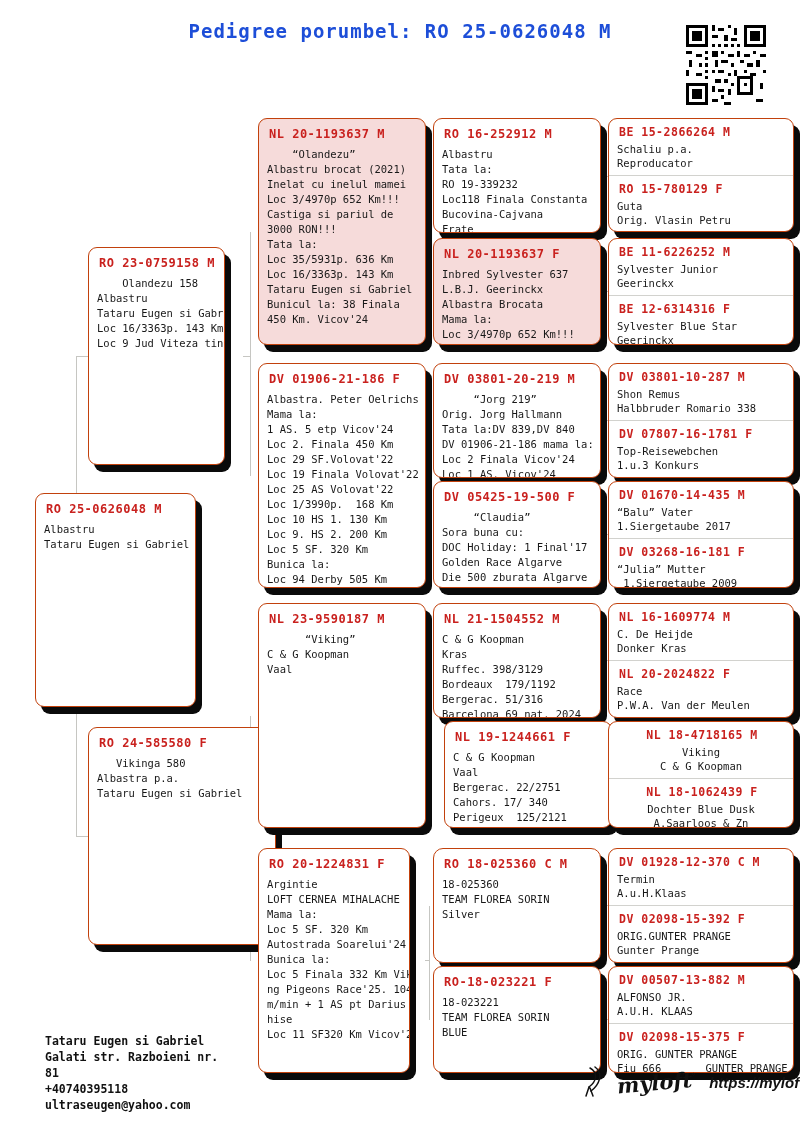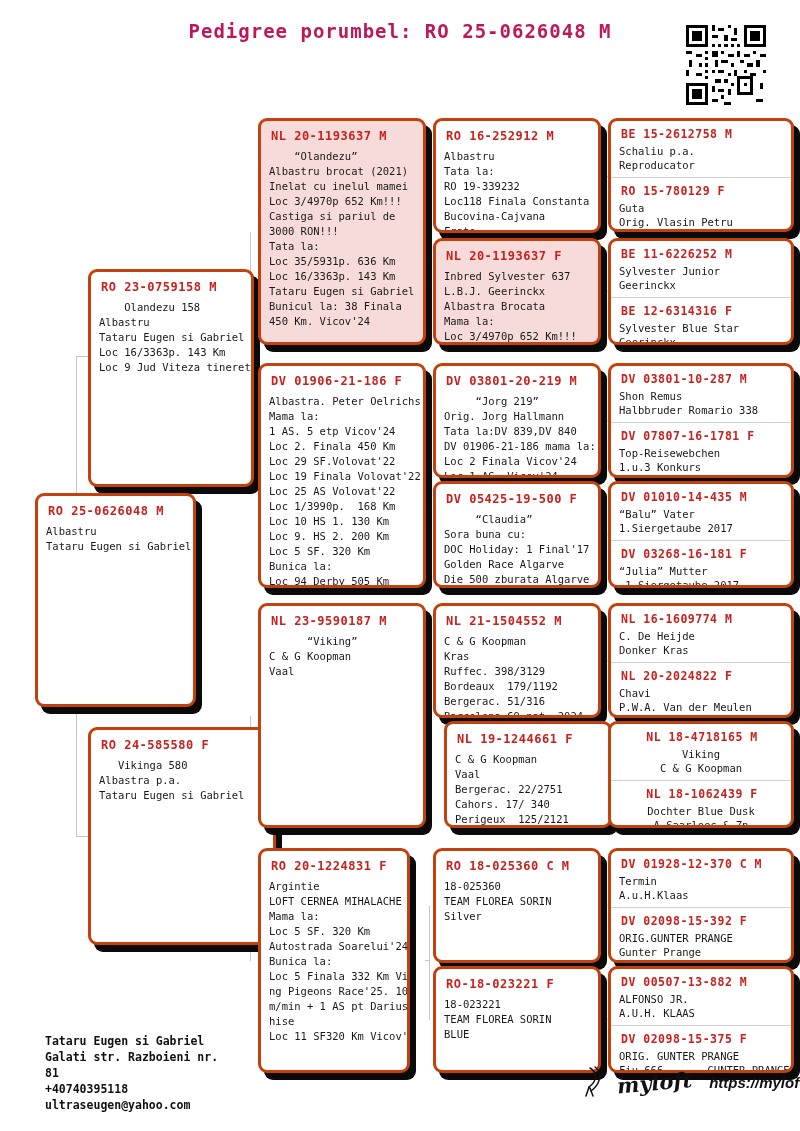--- a/index.html
+++ b/index.html
@@ -1,21 +1,21 @@
 <!DOCTYPE html>
 <html><head>
 <meta charset="utf-8">
 <style>
   html,body{margin:0;padding:0;background:#fff;}
   .page{position:relative;width:800px;height:1131px;background:#ffffff;overflow:hidden;
         font-family:"DejaVu Sans Mono",monospace;color:#181818;}
   .title{position:absolute;top:20px;left:0;width:100%;text-align:center;
-         font-weight:bold;font-size:19px;letter-spacing:1px;color:#be185d;white-space:pre;}
+         font-weight:bold;font-size:19px;letter-spacing:1px;color:#1d4ed8;white-space:pre;}
   .qr{position:absolute;left:686px;top:25px;width:80px;height:80px;}
-  .box{position:absolute;background:#fff;border:3px solid #c2410c;border-radius:9px;
+  .box{position:absolute;background:#fff;border:1px solid #c2410c;border-radius:9px;
        box-shadow:6px 7px 0 0 #0a0a0a;padding:7px 8px;overflow:hidden;box-sizing:border-box;}
   .box.pink{background:#f6dbda;}
   .ring{color:#c9211e;font-weight:bold;font-size:12px;letter-spacing:.5px;
         margin:1px 0 6px 2px;white-space:pre;}
   .lines{font-size:10.5px;line-height:15px;white-space:pre;color:#181818;}
   .gbox{padding:5px 8px 3px;}
   .gbox .ring{font-size:11.5px;margin:1px 0 3px 2px;}
   .gbox .lines{line-height:14px;}
   .gdiv{height:1px;background:#d2d2ce;margin:5px -8px 6px;}
   .cline{position:absolute;background:#c6c6c2;}
@@ -130,21 +130,21 @@
         <rect x="10" y="20" width="2" height="1"></rect>
         <rect x="13" y="20" width="1" height="2"></rect>
       <rect x="8" y="23" width="2" height="1"></rect>
         <rect x="11" y="22" width="1" height="1"></rect>
         <rect x="12" y="24" width="2" height="1"></rect>
         <rect x="22" y="23" width="2" height="1"></rect>
         <rect x="23" y="18" width="1" height="2"></rect>
     </g>
   </svg>
 
-  <div class="box" style="left:88px;top:247px;width:166px;height:218px;margin-top:22px;">
+  <div class="box" style="left:88px;top:247px;width:137px;height:218px;">
     <div class="ring">RO 23-0759158 M</div>
     <div class="lines">    Olandezu 158
 Albastru
 Tataru Eugen si Gabriel
 Loc 16/3363p. 143 Km
 Loc 9 Jud Viteza tineret</div>
   </div>
   <div class="box" style="left:35px;top:485px;width:161px;height:214px;margin-top:8px;">
     <div class="ring">RO 25-0626048 M</div>
     <div class="lines">Albastru
@@ -257,36 +257,36 @@
   </div>
   <div class="box" style="left:444px;top:721px;width:168px;height:107px;">
     <div class="ring">NL 19-1244661 F</div>
     <div class="lines">C &amp; G Koopman
 Vaal
 Bergerac. 22/2751
 Cahors. 17/ 340
 Perigeux  125/2121
 Bordeaux  308/3004</div>
   </div>
-  <div class="box" style="left:433px;top:848px;width:168px;height:115px;">
+  <div class="box" style="left:433px;top:848px;width:168px;height:115px;border-radius:10px;">
     <div class="ring">RO 18-025360 C M</div>
     <div class="lines">18-025360
 TEAM FLOREA SORIN
 Silver</div>
   </div>
   <div class="box" style="left:433px;top:966px;width:168px;height:107px;">
     <div class="ring">RO-18-023221 F</div>
     <div class="lines">18-023221
 TEAM FLOREA SORIN
 BLUE</div>
   </div>
 
   <div class="box gbox" style="left:608px;top:118px;width:186px;height:114px;">
     <div>
-      <div class="ring">BE 15-2612758 M</div>
+      <div class="ring">BE 15-2866264 M</div>
       <div class="lines">Schaliu p.a.
 Reproducator</div>
     </div>
     <div class="gdiv"></div>
     <div>
       <div class="ring">RO 15-780129 F</div>
       <div class="lines">Guta
 Orig. Vlasin Petru</div>
     </div>
   </div>
@@ -311,41 +311,41 @@
     </div>
     <div class="gdiv"></div>
     <div>
       <div class="ring">DV 07807-16-1781 F</div>
       <div class="lines">Top-Reisewebchen
 1.u.3 Konkurs</div>
     </div>
   </div>
   <div class="box gbox" style="left:608px;top:481px;width:186px;height:107px;">
     <div>
-      <div class="ring">DV 01010-14-435 M</div>
+      <div class="ring">DV 01670-14-435 M</div>
       <div class="lines">“Balu” Vater
 1.Siergetaube 2017</div>
     </div>
     <div class="gdiv"></div>
     <div>
       <div class="ring">DV 03268-16-181 F</div>
       <div class="lines">“Julia” Mutter
- 1.Siergetaube 2017</div>
+ 1.Siergetaube 2009</div>
     </div>
   </div>
   <div class="box gbox" style="left:608px;top:603px;width:186px;height:115px;">
     <div>
       <div class="ring">NL 16-1609774 M</div>
       <div class="lines">C. De Heijde
 Donker Kras</div>
     </div>
     <div class="gdiv"></div>
     <div>
       <div class="ring">NL 20-2024822 F</div>
-      <div class="lines">Chavi
+      <div class="lines">Race
 P.W.A. Van der Meulen</div>
     </div>
   </div>
   <div class="box gbox" style="left:608px;top:721px;width:186px;height:107px;text-align:center;">
     <div>
       <div class="ring">NL 18-4718165 M</div>
       <div class="lines">Viking
 C &amp; G Koopman</div>
     </div>
     <div class="gdiv"></div>

